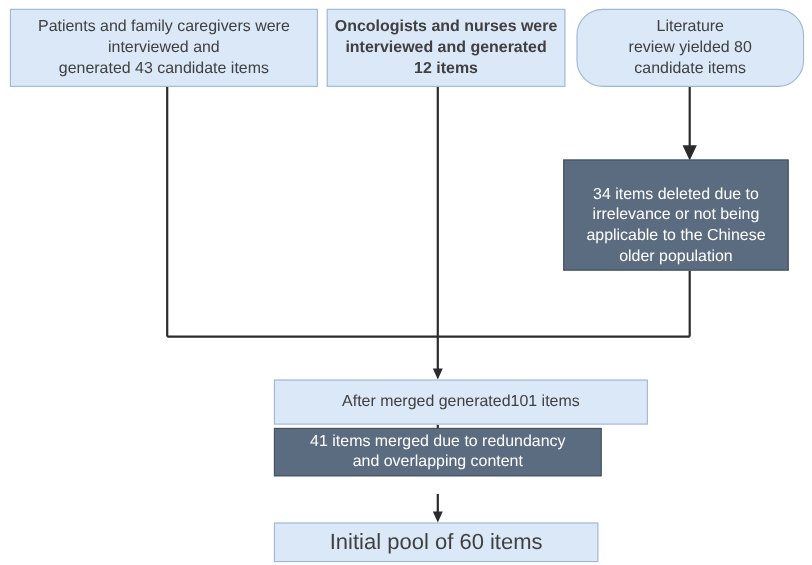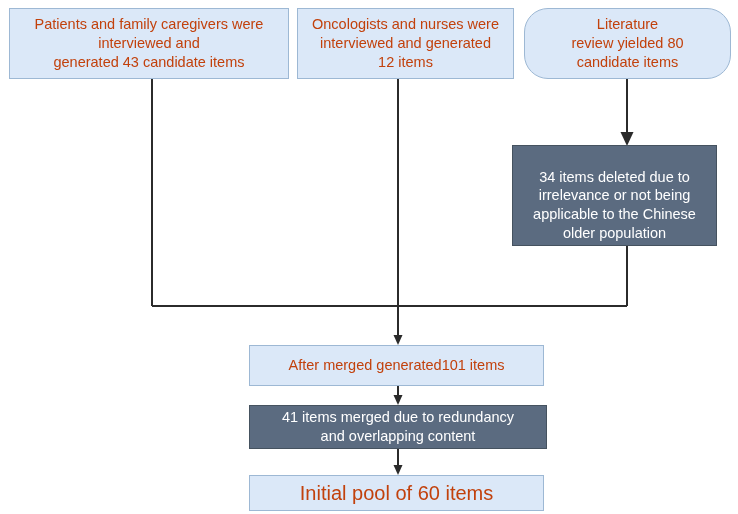--- a/index.html
+++ b/index.html
@@ -26,39 +26,39 @@
     justify-content: center;
     text-align: center;
     line-height: 1.30;
     border-width: 1px;
     border-style: solid;
     padding: 2px 6px;
   }
   .node.light {
     background: #dbe8f8;
     border-color: #9db8d4;
-    color: #c2410c;
+    color: #404040;
   }
   .node.dark {
     background: #5b6b80;
     border-color: #45525f;
     color: #ffffff;
   }
   .node .label {
     display: block;
     white-space: pre-line;
   }
 
   
   #n-patients   { left: 9px;   top: 8px;   width: 280px; height: 71px; font-size: 14.5px; }
-  #n-oncologists{ left: 297px; top: 8px;   width: 217px; height: 71px; font-size: 14.5px; }
+  #n-oncologists{ left: 297px; top: 8px;   width: 217px; height: 71px; font-size: 14.5px; font-weight: bold; }
   #n-literature { left: 524px; top: 8px;   width: 207px; height: 71px; font-size: 14.5px; border-radius: 24px; }
   #n-deleted    { left: 512px; top: 145px; width: 205px; height: 101px; font-size: 14.5px; align-items: flex-end; }
-  #n-merged101  { left: 249px; top: 345px; width: 295px; height: 41px; font-size: 14.5px; }
-  #n-merged41   { left: 249px; top: 405px; width: 298px; height: 44px; font-size: 14.5px; }
+  #n-merged101  { left: 249px; top: 345px; width: 340px; height: 41px; font-size: 14.5px; }
+  #n-merged41   { left: 249px; top: 389px; width: 298px; height: 44px; font-size: 14.5px; }
   #n-initial    { left: 249px; top: 475px; width: 295px; height: 36px; font-size: 20px; }
 
   
   #edges {
     position: absolute;
     left: 0; top: 0;
     width: 738px; height: 514px;
     pointer-events: none;
   }
   .edge-line { stroke: #2b2b2b; stroke-width: 2; fill: none; }

